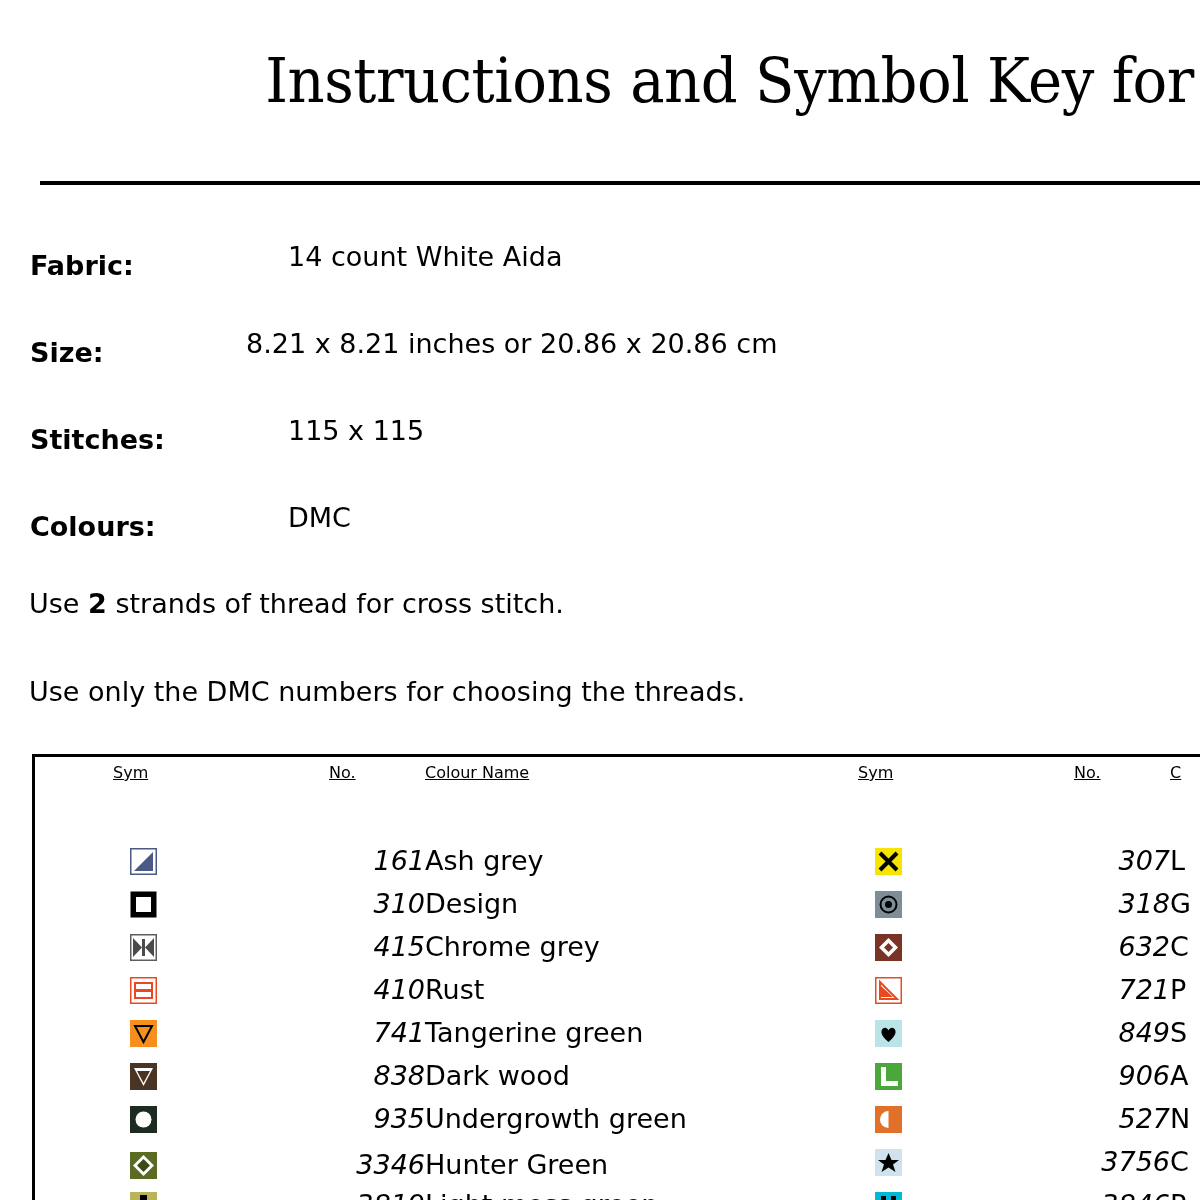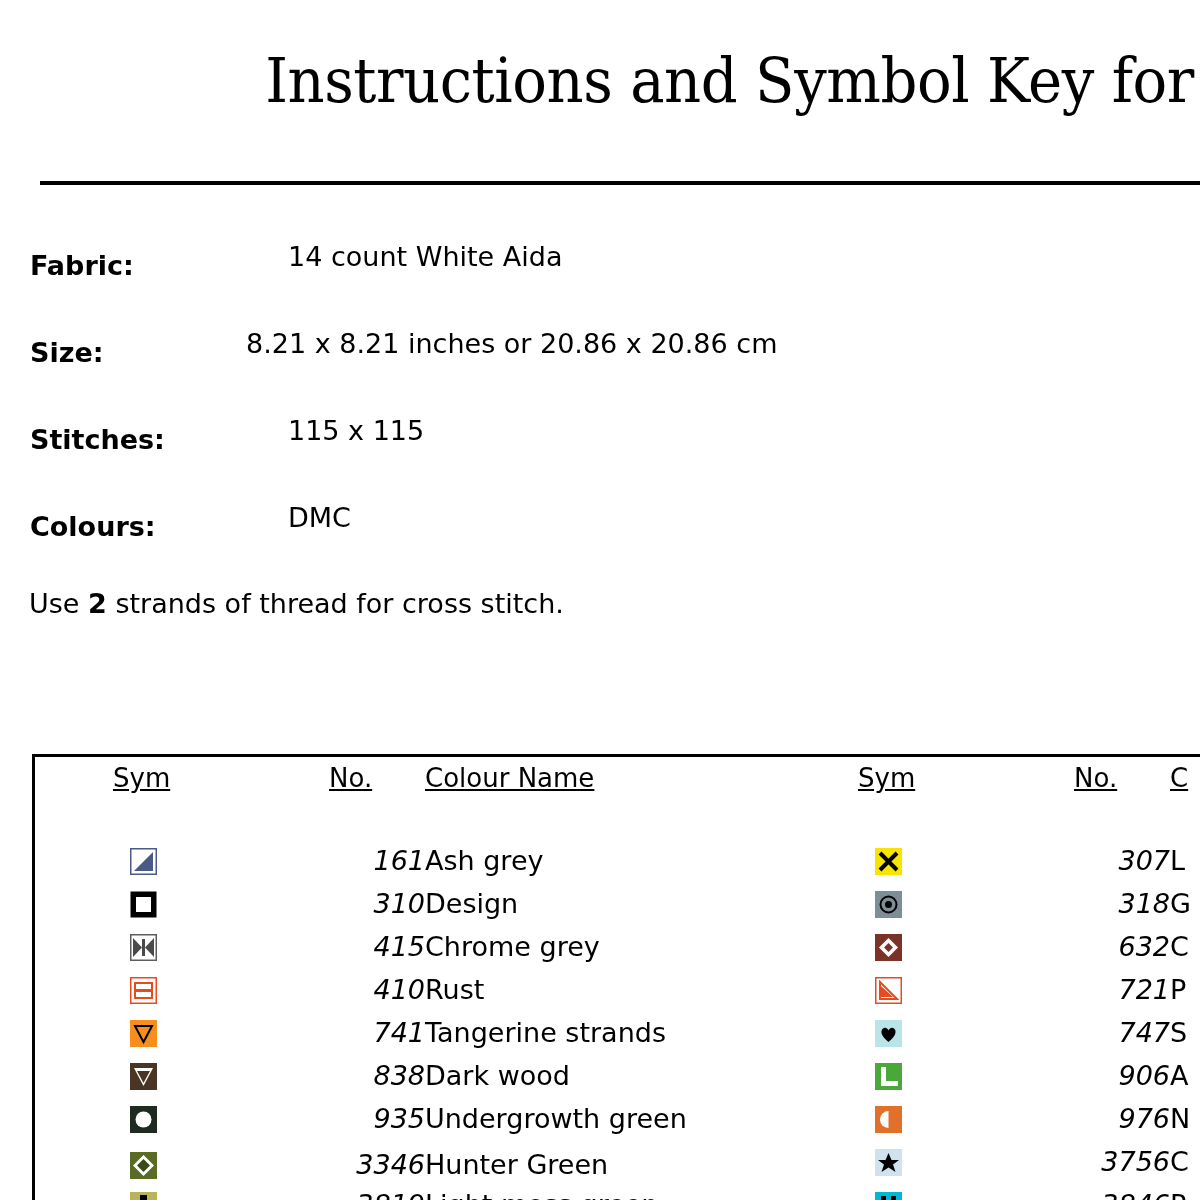--- a/index.html
+++ b/index.html
@@ -102,21 +102,21 @@
   .col-block {
     position: absolute;
     top: 0;
   }
   .block-a { left: 0; }
   .block-b { left: 745px; }
 
   .hdr {
     position: absolute;
     top: 6px;
-    font-size: 26px;
+    font-size: 16px;
     text-decoration: underline;
     white-space: nowrap;
   }
   .hdr-sym  { left: 78px; }
   .hdr-no   { left: 294px; }
   .hdr-name { left: 390px; }
 
   .key-row {
     position: absolute;
     height: 43.4px;
@@ -176,20 +176,21 @@
     <span class="value v-stitches">115 x 115</span>
   </div>
   <div class="spec row-colours">
     <span class="label">Colours:</span>
     <span class="value v-colours">DMC</span>
   </div>
 
   <div class="note note-1">
     <span>Use </span><b>2</b><span> strands of thread for cross stitch.</span>
   </div>
+  <div class="note note-2">Use only the DMC numbers for choosing the threads.</div>
 
   <div class="key-box">
 
     <div class="col-block block-a">
       <div class="hdr hdr-sym">Sym</div>
       <div class="hdr hdr-no">No.</div>
       <div class="hdr hdr-name">Colour Name</div>
 
       <div class="key-row" style="top:82px">
         <span class="sw">
@@ -239,21 +240,21 @@
       </div>
 
       <div class="key-row" style="top:254px">
         <span class="sw">
           <svg width="27" height="27">
               <rect x="0" y="0" width="27" height="27" fill="#f78f1e"></rect>
               <polygon points="5,6 22,6 13.5,22" fill="none" stroke="#000" stroke-width="2"></polygon>
             </svg>
         </span>
         <span class="num">741</span>
-        <span class="nm">Tangerine strands</span>
+        <span class="nm">Tangerine green</span>
       </div>
 
       <div class="key-row" style="top:297px">
         <span class="sw">
           <svg width="27" height="27">
               <rect x="0" y="0" width="27" height="27" fill="#4a3524"></rect>
               <polygon points="4,5 23,5 13.5,23" fill="#fff"></polygon>
               <polygon points="7,8 20,8 13.5,20" fill="#4a3524"></polygon>
             </svg>
         </span>
@@ -348,21 +349,21 @@
         <span class="nm">P</span>
       </div>
 
       <div class="key-row" style="top:254px">
         <span class="sw">
           <svg width="27" height="27">
               <rect x="0" y="0" width="27" height="27" fill="#b9e4e8"></rect>
               <path d="M13.5,22 C6,16 5,11 8,8.5 C10.5,6.5 13,9 13.5,10.5 C14,9 16.5,6.5 19,8.5 C22,11 21,16 13.5,22 Z" fill="#000"></path>
             </svg>
         </span>
-        <span class="num">747</span>
+        <span class="num">849</span>
         <span class="nm">S</span>
       </div>
 
       <div class="key-row" style="top:297px">
         <span class="sw">
           <svg width="27" height="27">
               <rect x="0" y="0" width="27" height="27" fill="#4aa83a"></rect>
               <polygon points="6,4 11,4 11,18 23,18 23,23 6,23" fill="#fff"></polygon>
             </svg>
         </span>
@@ -370,21 +371,21 @@
         <span class="nm">A</span>
       </div>
 
       <div class="key-row" style="top:340px">
         <span class="sw">
           <svg width="27" height="27">
               <rect x="0" y="0" width="27" height="27" fill="#e0702a"></rect>
               <path d="M13.5,5 A8.5,8.5 0 1,0 13.5,22 L13.5,13.5 Z" fill="#fff"></path>
             </svg>
         </span>
-        <span class="num">976</span>
+        <span class="num">527</span>
         <span class="nm">N</span>
       </div>
 
       <div class="key-row" style="top:383px">
         <span class="sw">
           <svg width="27" height="27">
               <rect x="0" y="0" width="27" height="27" fill="#cfe2ee"></rect>
               <polygon points="13.5,4 16.5,11 24,11 18,15.5 20.5,23 13.5,18.5 6.5,23 9,15.5 3,11 10.5,11" fill="#000"></polygon>
             </svg>
         </span>

